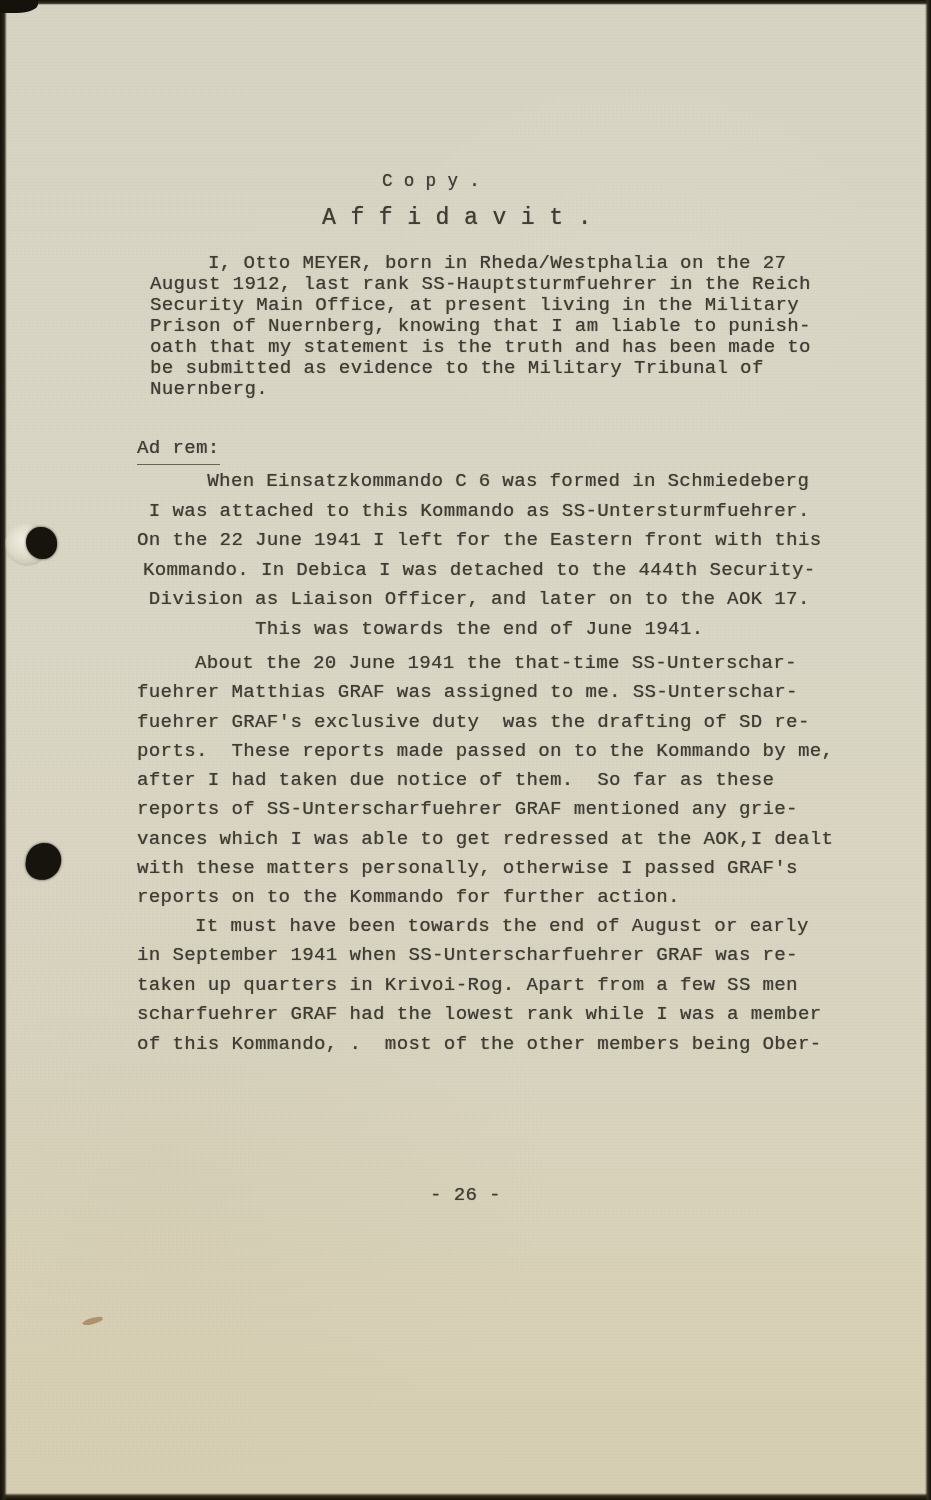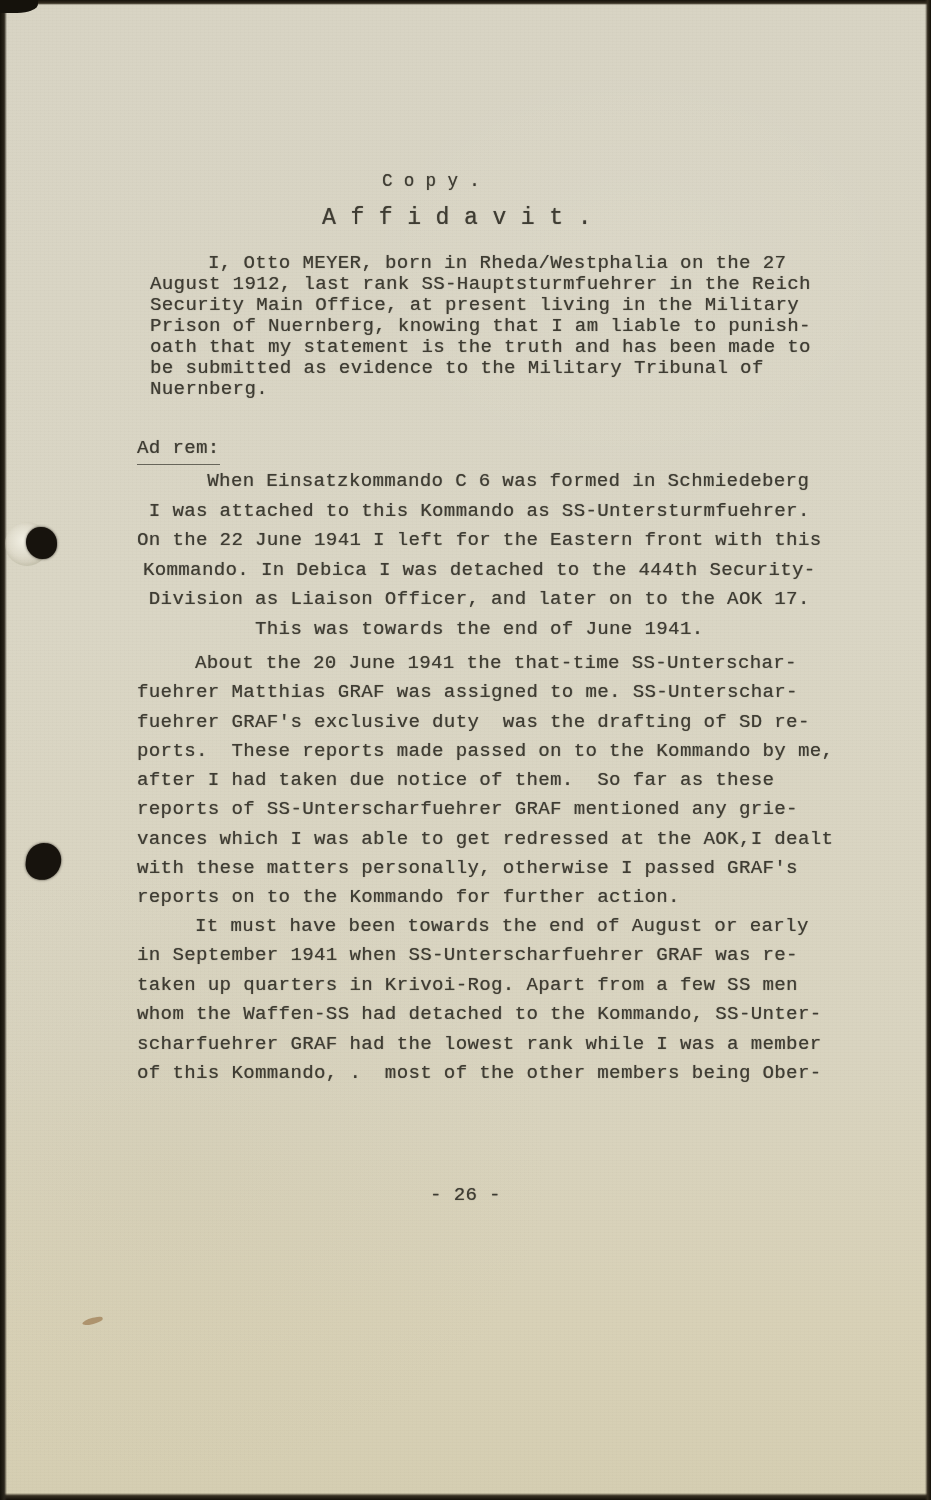--- a/index.html
+++ b/index.html
@@ -102,19 +102,18 @@
       <div class="tline">reports of SS-Unterscharfuehrer GRAF mentioned any grie-</div>
       <div class="tline">vances which I was able to get redressed at the AOK,I dealt</div>
       <div class="tline">with these matters personally, otherwise I passed GRAF's</div>
       <div class="tline">reports on to the Kommando for further action.</div>
     </div>
 
   <div class="type para para-t indent">
       <div class="tline">It must have been towards the end of August or early</div>
       <div class="tline">in September 1941 when SS-Unterscharfuehrer GRAF was re-</div>
       <div class="tline">taken up quarters in Krivoi-Rog. Apart from a few SS men</div>
-      <div class="tline">whom the Waffen-SS had detached to the Kommando, SS-Unter-</div>
       <div class="tline">scharfuehrer GRAF had the lowest rank while I was a member</div>
       <div class="tline">of this Kommando, .  most of the other members being Ober-</div>
     </div>
 
   <div class="type pagenum">- 26 -</div>
 </div>
 
 </body></html>

